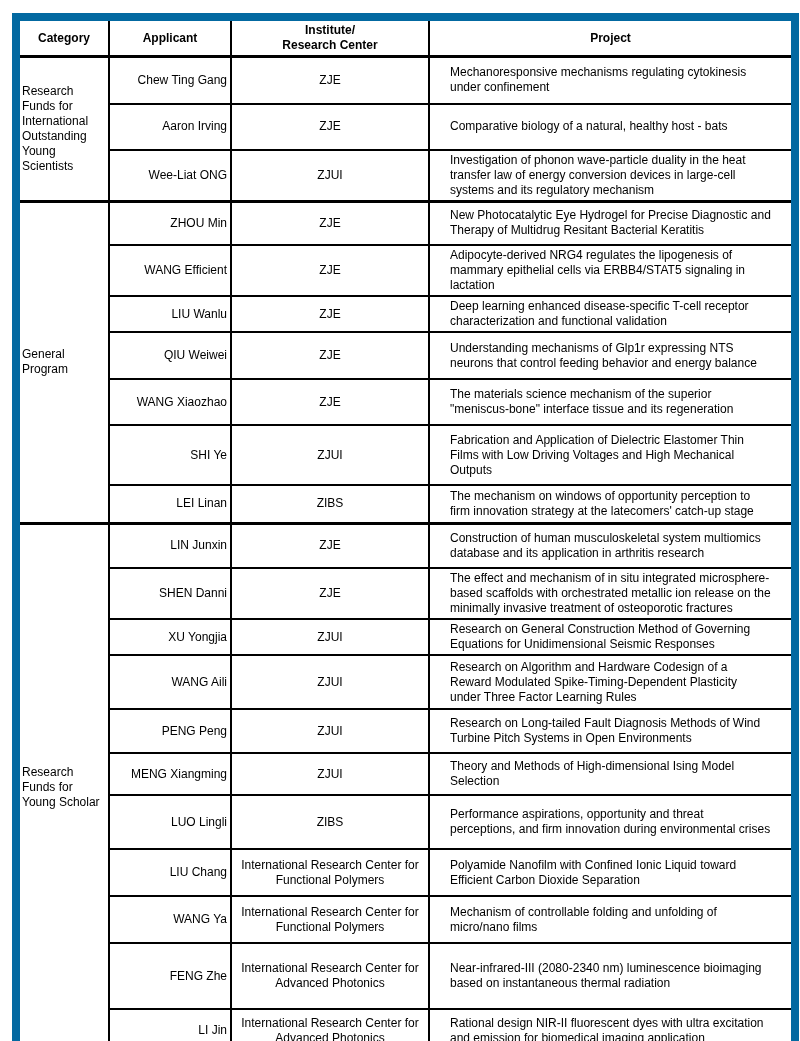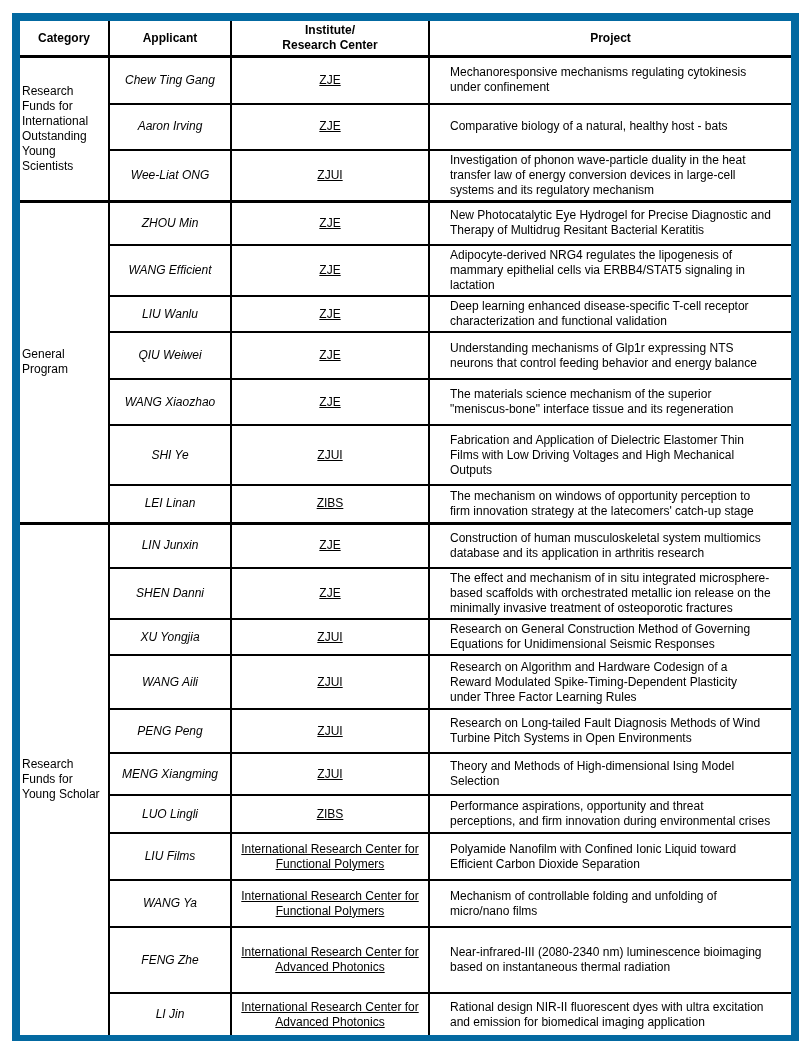--- a/index.html
+++ b/index.html
@@ -41,29 +41,27 @@
     padding: 2px;
     border-bottom: 3px solid #000;
     height: 30px;
   }
   td.cat {
     text-align: left;
     padding: 2px;
     border-right: 2px solid #000;
   }
   td.app {
-    text-align: center;
+    text-align: right;
     padding: 2px 3px;
-    font-style: italic;
   }
   td.inst {
     text-align: center;
     white-space: pre-line;
     padding: 2px 2px;
-    text-decoration: underline;
   }
   td.proj {
     text-align: left;
     padding: 2px 20px;
   }
   tr.group-start td {
     border-top: 3px solid #000;
   }
 </style>
 </head>
@@ -166,27 +164,27 @@
       <tr style="height:44px">
         <td class="app">PENG Peng</td>
         <td class="inst">ZJUI</td>
         <td class="proj">Research on Long-tailed Fault Diagnosis Methods of Wind Turbine Pitch Systems in Open Environments</td>
       </tr>
       <tr style="height:42px">
         <td class="app">MENG Xiangming</td>
         <td class="inst">ZJUI</td>
         <td class="proj">Theory and Methods of High-dimensional Ising Model Selection</td>
       </tr>
-      <tr style="height:38px">
+      <tr style="height:54px">
         <td class="app">LUO Lingli</td>
         <td class="inst">ZIBS</td>
         <td class="proj">Performance aspirations, opportunity and threat perceptions, and firm innovation during environmental crises</td>
       </tr>
       <tr style="height:47px">
-        <td class="app">LIU Films</td>
+        <td class="app">LIU Chang</td>
         <td class="inst">International Research Center for
 Functional Polymers</td>
         <td class="proj">Polyamide Nanofilm with Confined Ionic Liquid toward Efficient Carbon Dioxide Separation</td>
       </tr>
       <tr style="height:47px">
         <td class="app">WANG Ya</td>
         <td class="inst">International Research Center for
 Functional Polymers</td>
         <td class="proj">Mechanism of controllable folding and unfolding of micro/nano films</td>
       </tr>

